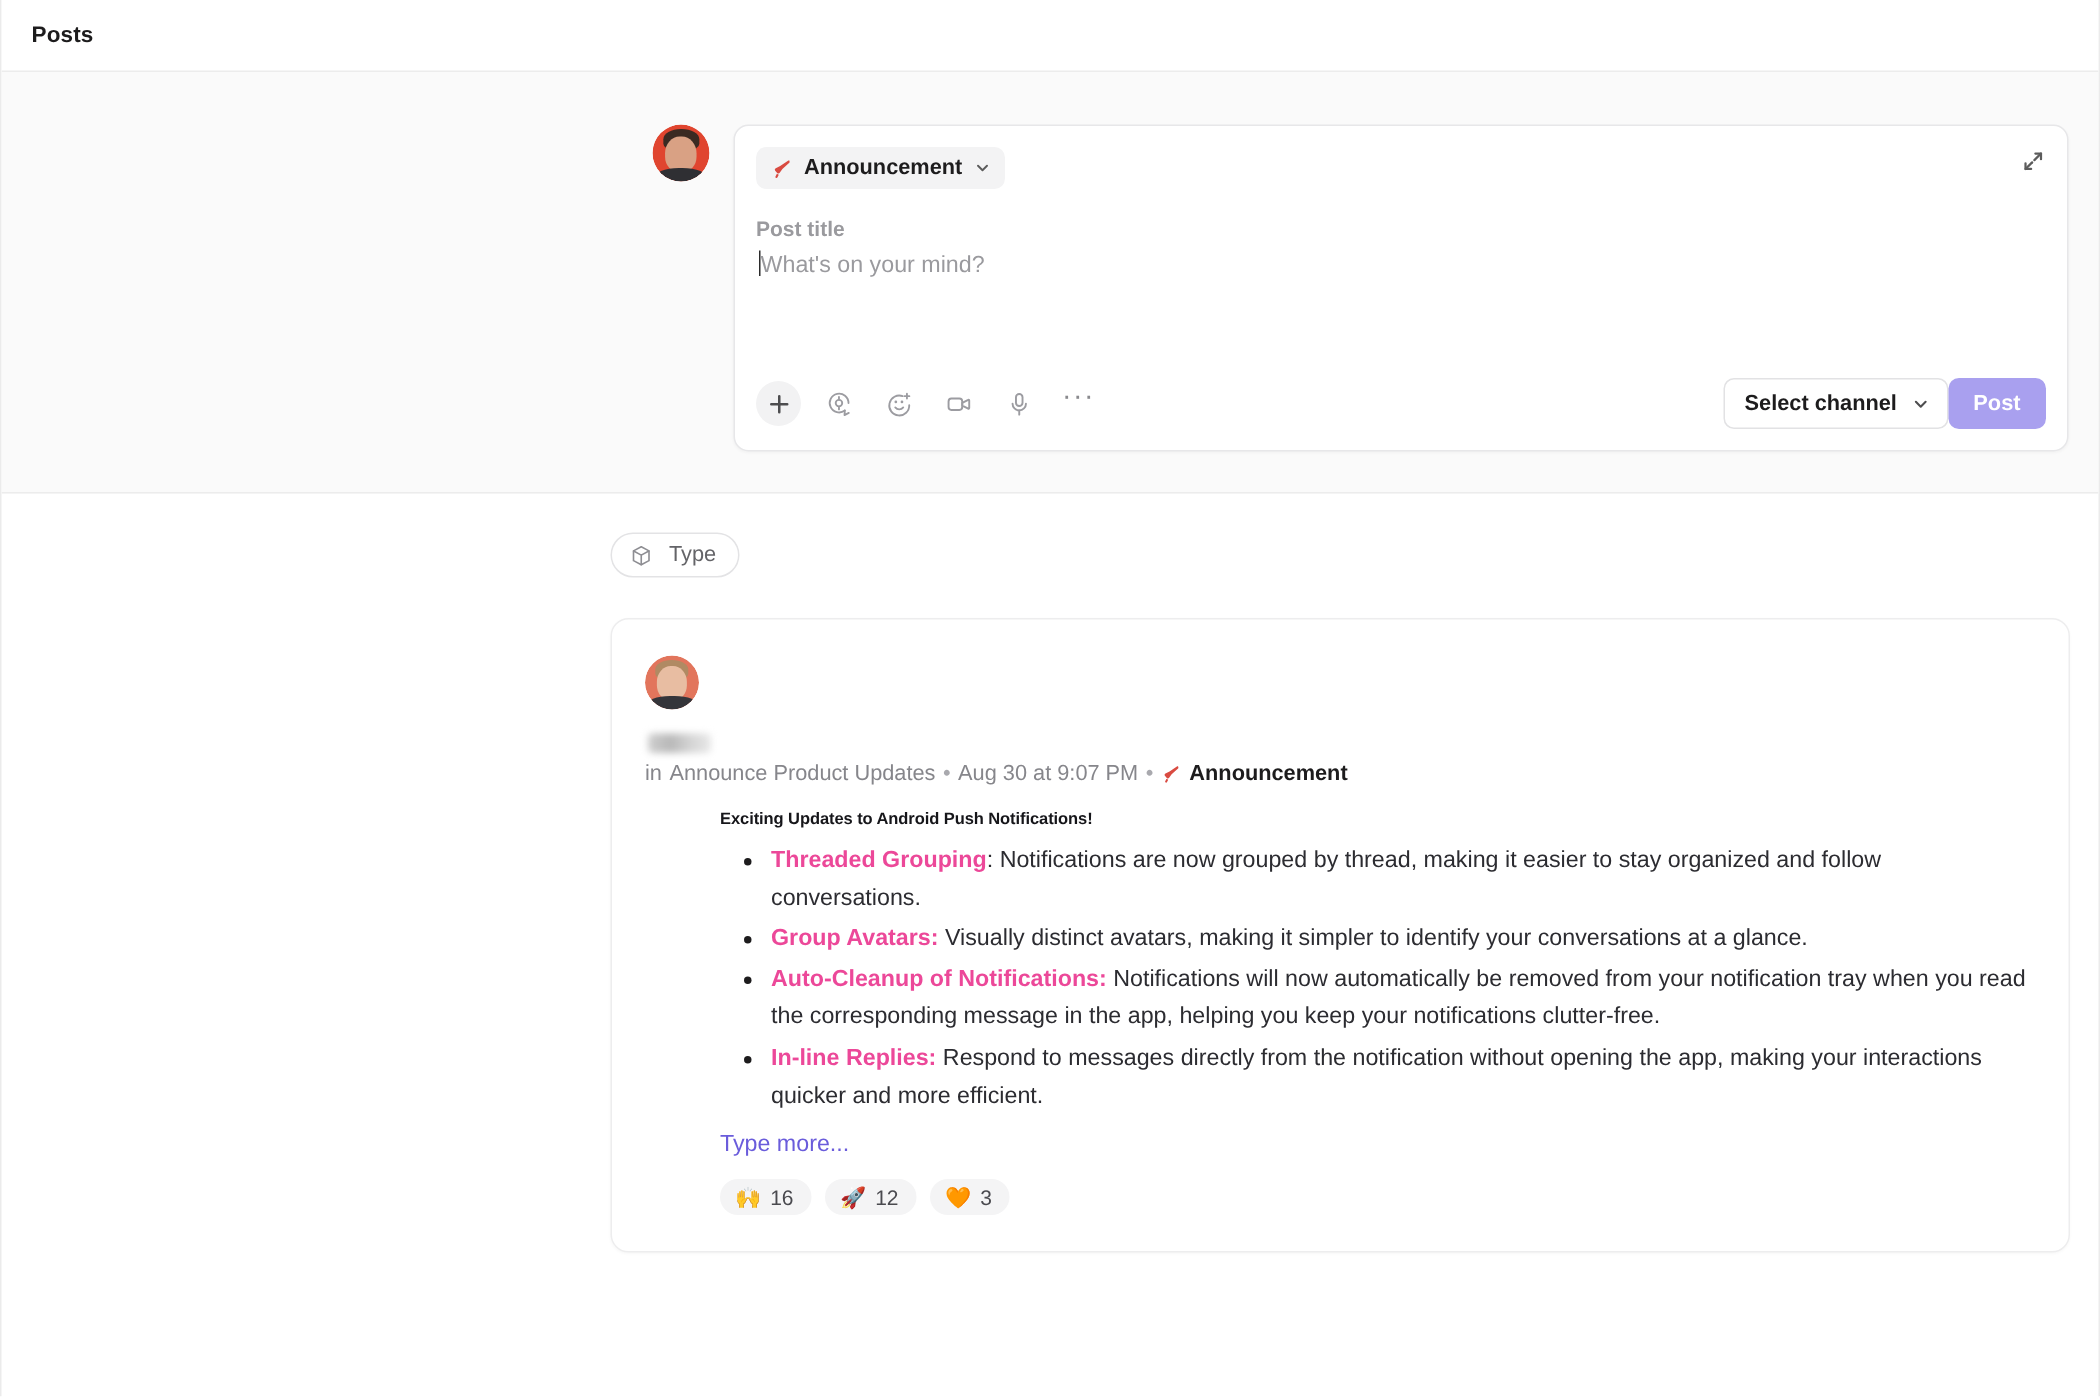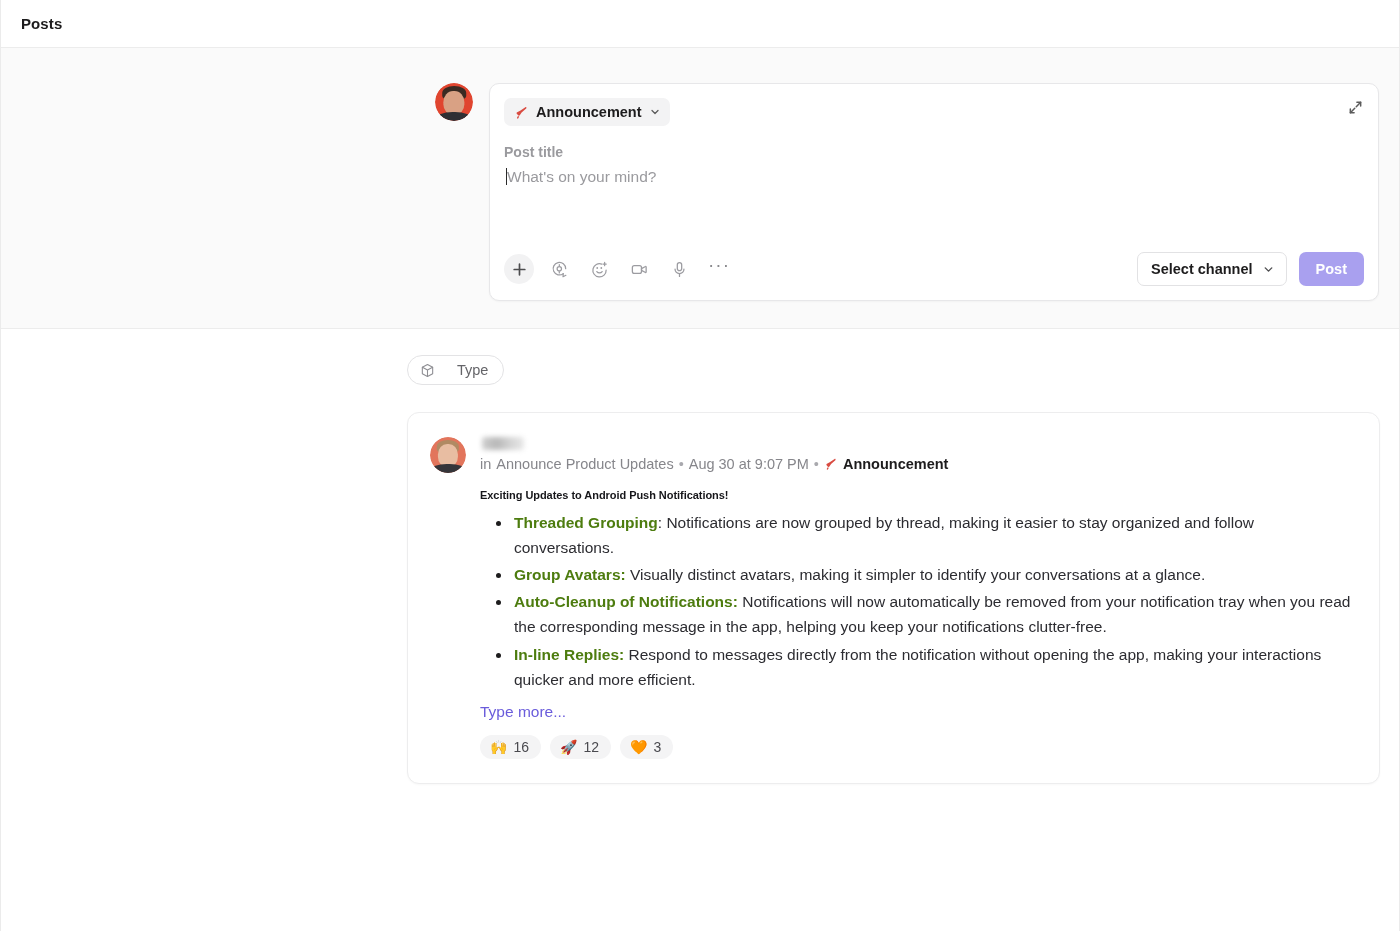--- a/index.html
+++ b/index.html
@@ -173,21 +173,21 @@
     border-radius: 50%;
     color: #9c9ca1;
     cursor: pointer;
   }
   .tool-btn.filled { background: #f2f2f3; color: #4d4d4f; }
   .tool-btn.dots { font-size: 19px; color: #8a8a8e; letter-spacing: 1px; padding-bottom: 9px; }
 
   .composer-actions {
     display: flex;
     align-items: center;
-    gap: 12px;
+    gap: 0;
   }
   .channel-select {
     display: inline-flex;
     align-items: center;
     gap: 9px;
     border: 1px solid #e2e2e4;
     border-radius: 7px;
     padding: 8px 11px 8px 13px;
     font-size: 14.5px;
     font-weight: 600;
@@ -213,21 +213,21 @@
   .feed {
     padding: 0 20px;
   }
   .filter-row {
     margin-left: 386px;
     padding: 26px 0 0 0;
   }
   .filter-chip {
     display: inline-flex;
     align-items: center;
-    gap: 22px;
+    gap: 11px;
     border: 1px solid #e3e3e5;
     border-radius: 999px;
     padding: 6px 15px 6px 12px;
     font-size: 14.5px;
     color: #646468;
     background: #fff;
     cursor: pointer;
   }
 
   .post-card {
@@ -238,20 +238,21 @@
     border: 1px solid #ededee;
     border-radius: 12px;
     box-shadow: 0 1px 2px rgba(16,16,16,.03);
     padding: 22px 24px 24px 22px;
   }
 
   .post-head {
     display: flex;
     align-items: flex-start;
     gap: 14px;
+    flex-direction: column;
   }
   .avatar-md { width: 36px; height: 36px; margin-top: 2px; }
 
   .post-meta { padding-top: 1px; }
   .author-name {
     height: 13px;
     width: 42px;
     border-radius: 3px;
     background: linear-gradient(90deg,#cfcfcf,#b8b8b8 35%,#d6d6d6 70%,#e8e8e8);
     filter: blur(2.6px);
@@ -296,21 +297,21 @@
     margin-bottom: 2px;
   }
   .post-list li::before {
     content: "";
     position: absolute;
     left: 16px; top: 11px;
     width: 5px; height: 5px;
     border-radius: 50%;
     background: #1d1c1d;
   }
-  .post-list li b { font-weight: 700; color: #4d7c0f; }
+  .post-list li b { font-weight: 700; color: #ec4899; }
 
   .read-more {
     display: inline-block;
     margin-top: 9px;
     font-size: 15.5px;
     color: #6a5cdb;
     cursor: pointer;
   }
 
   .reactions {

